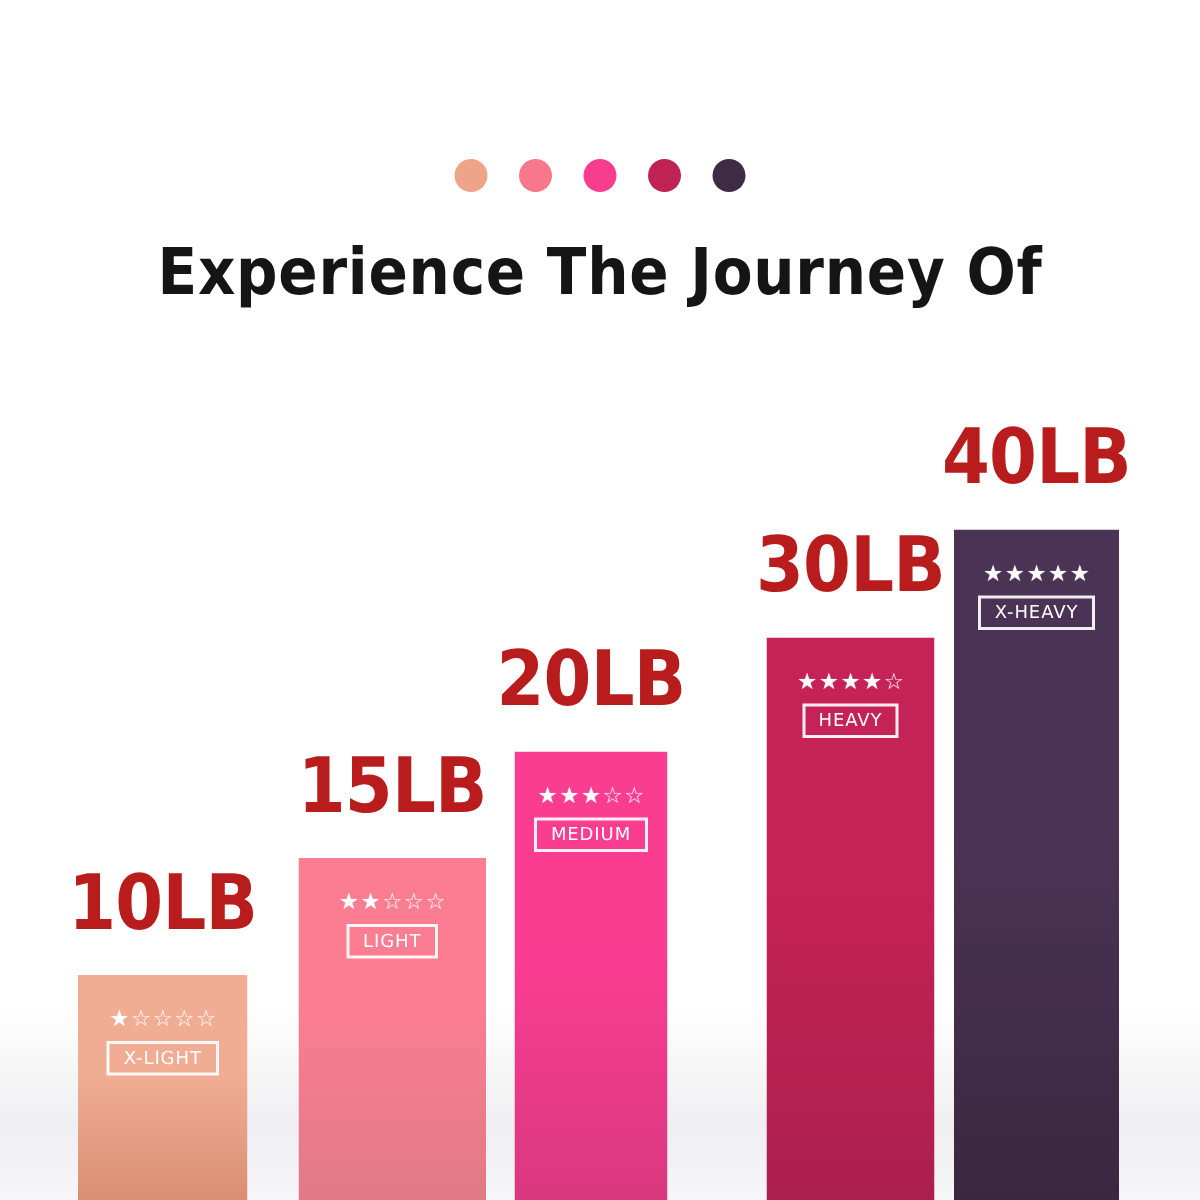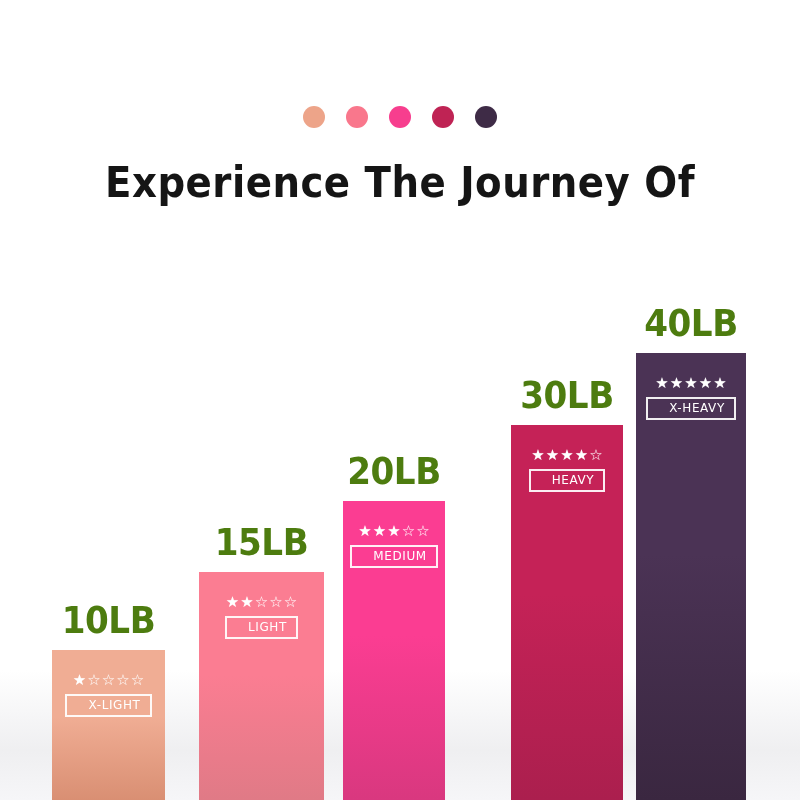--- a/index.html
+++ b/index.html
@@ -79,25 +79,25 @@
   .bar-col {
     position: absolute;
     bottom: 0;
   }
 
   .bar-label {
     position: absolute;
     bottom: 100%;
     left: 50%;
     transform: translateX(-50%);
-    color: #4d7c0f;
+    color: #b91c1c;
     font-weight: bold;
-    font-size: 38px;
+    font-size: 51px;
     line-height: 1;
-    padding-bottom: 11px;
+    padding-bottom: 22px;
     white-space: nowrap;
     font-family: "DejaVu Sans", "Liberation Sans", sans-serif;
     font-stretch: condensed;
     letter-spacing: -0.5px;
   }
 
   .bar {
     width: 100%;
     height: 100%;
     position: relative;
@@ -130,21 +130,21 @@
     text-shadow: 0 0 1px rgba(255,255,255,0.35);
   }
   .star { display: inline-block; }
   .star.dim { opacity: 0.92; }
 
   .tag {
     border: 2px solid rgba(255,255,255,0.92);
     color: #ffffff;
     font-size: 12px;
     letter-spacing: 0.6px;
-    padding: 3px 9px 4px 21px;
+    padding: 3px 9px 4px 9px;
     line-height: 1;
     white-space: nowrap;
     font-family: "DejaVu Sans", "Liberation Sans", sans-serif;
   }
 </style>
 </head>
 <body>
 
 <div class="bg-wash"></div>
 

